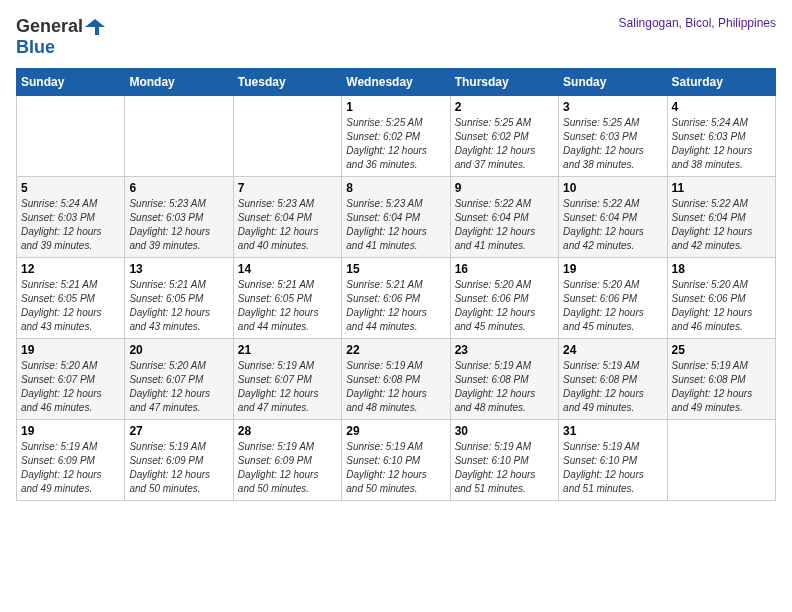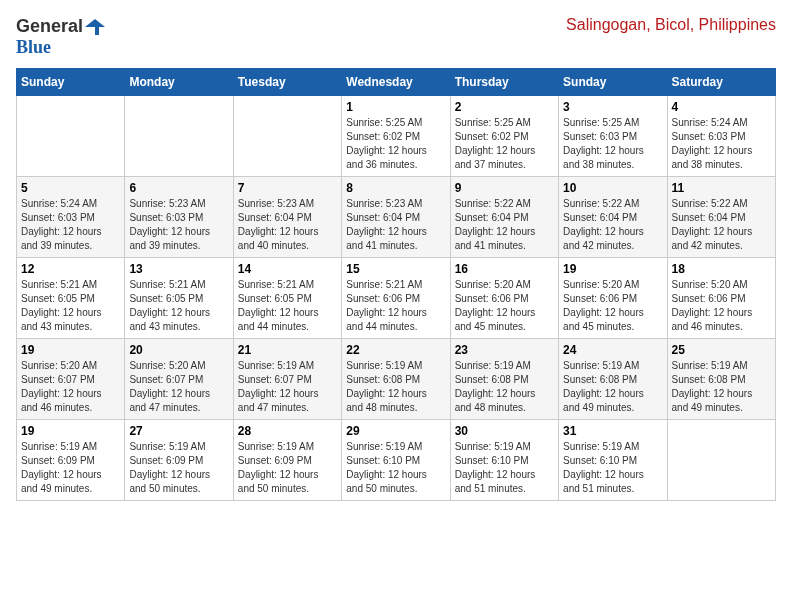--- a/index.html
+++ b/index.html
@@ -23,37 +23,36 @@
     }
     .logo-text-general {
       font-size: 18px;
       font-weight: bold;
       color: #333;
     }
     .logo-text-blue {
       font-size: 18px;
       font-weight: bold;
       color: #1a5fa8;
-      font-family: Liberation Serif, serif;
     }
     .logo-row {
       display: flex;
       align-items: center;
     }
     .title-block {
       text-align: right;
     }
     .title-month {
       font-size: 36px;
       font-weight: bold;
       color: #333;
     }
     .title-location {
-      font-size: 16px;
-      color: #b91c1c;
+      font-size: 12px;
+      color: #4c1d95;
     }
     .calendar {
       width: 100%;
       border-collapse: collapse;
       font-size: 11px;
     }
     .calendar th {
       background-color: #1a5fa8;
       color: #fff;
       padding: 6px 4px;
@@ -76,20 +75,21 @@
     }
     .day-number {
       font-weight: bold;
       font-size: 12px;
       margin-bottom: 2px;
     }
     .day-info {
       font-size: 10px;
       line-height: 1.4;
       color: #333;
+      font-style: italic;
     }
     .empty-cell {
       background: #f9f9f9;
     }
   </style>
 </head>
 <body>
 
 <div class="header">
   <div class="logo">

